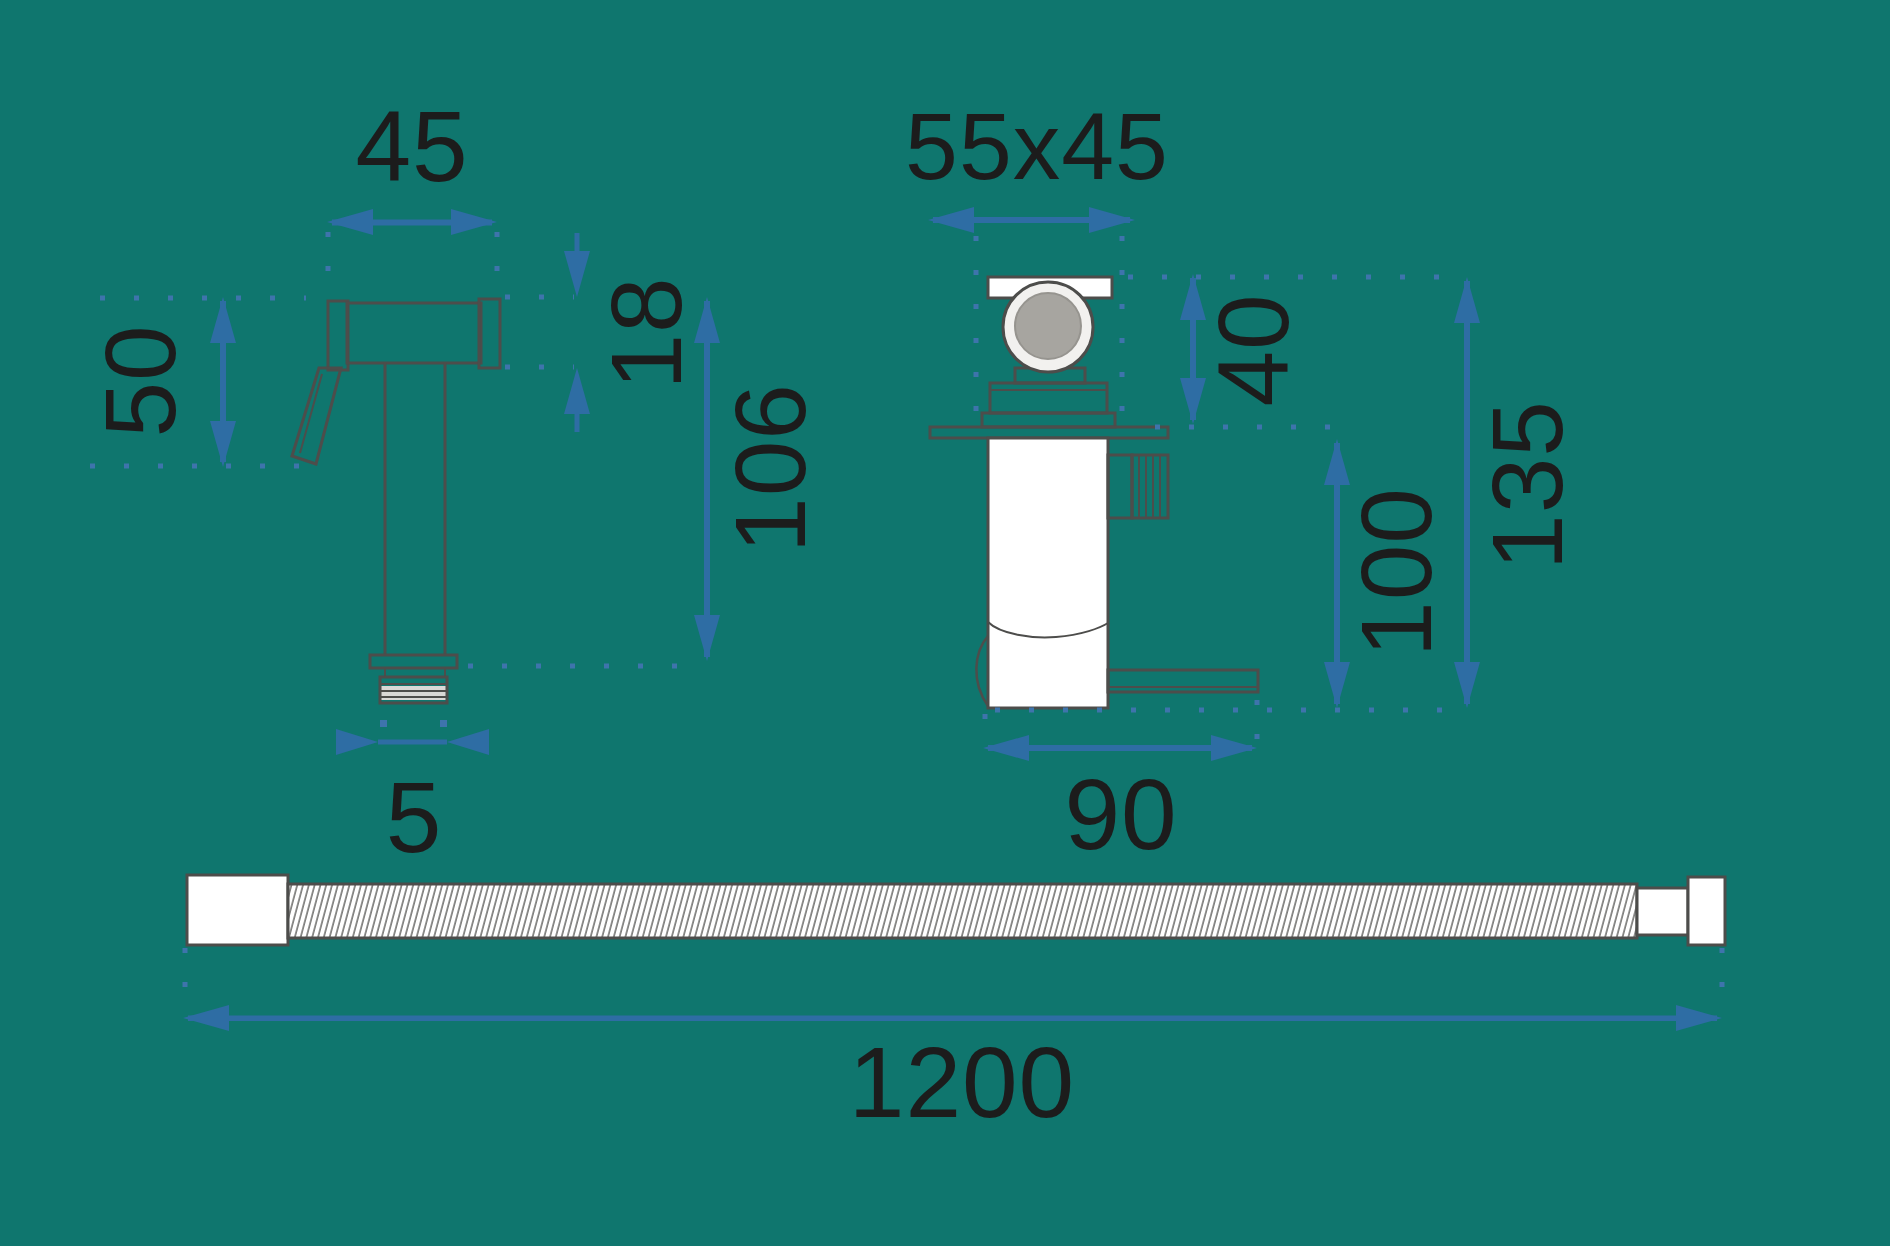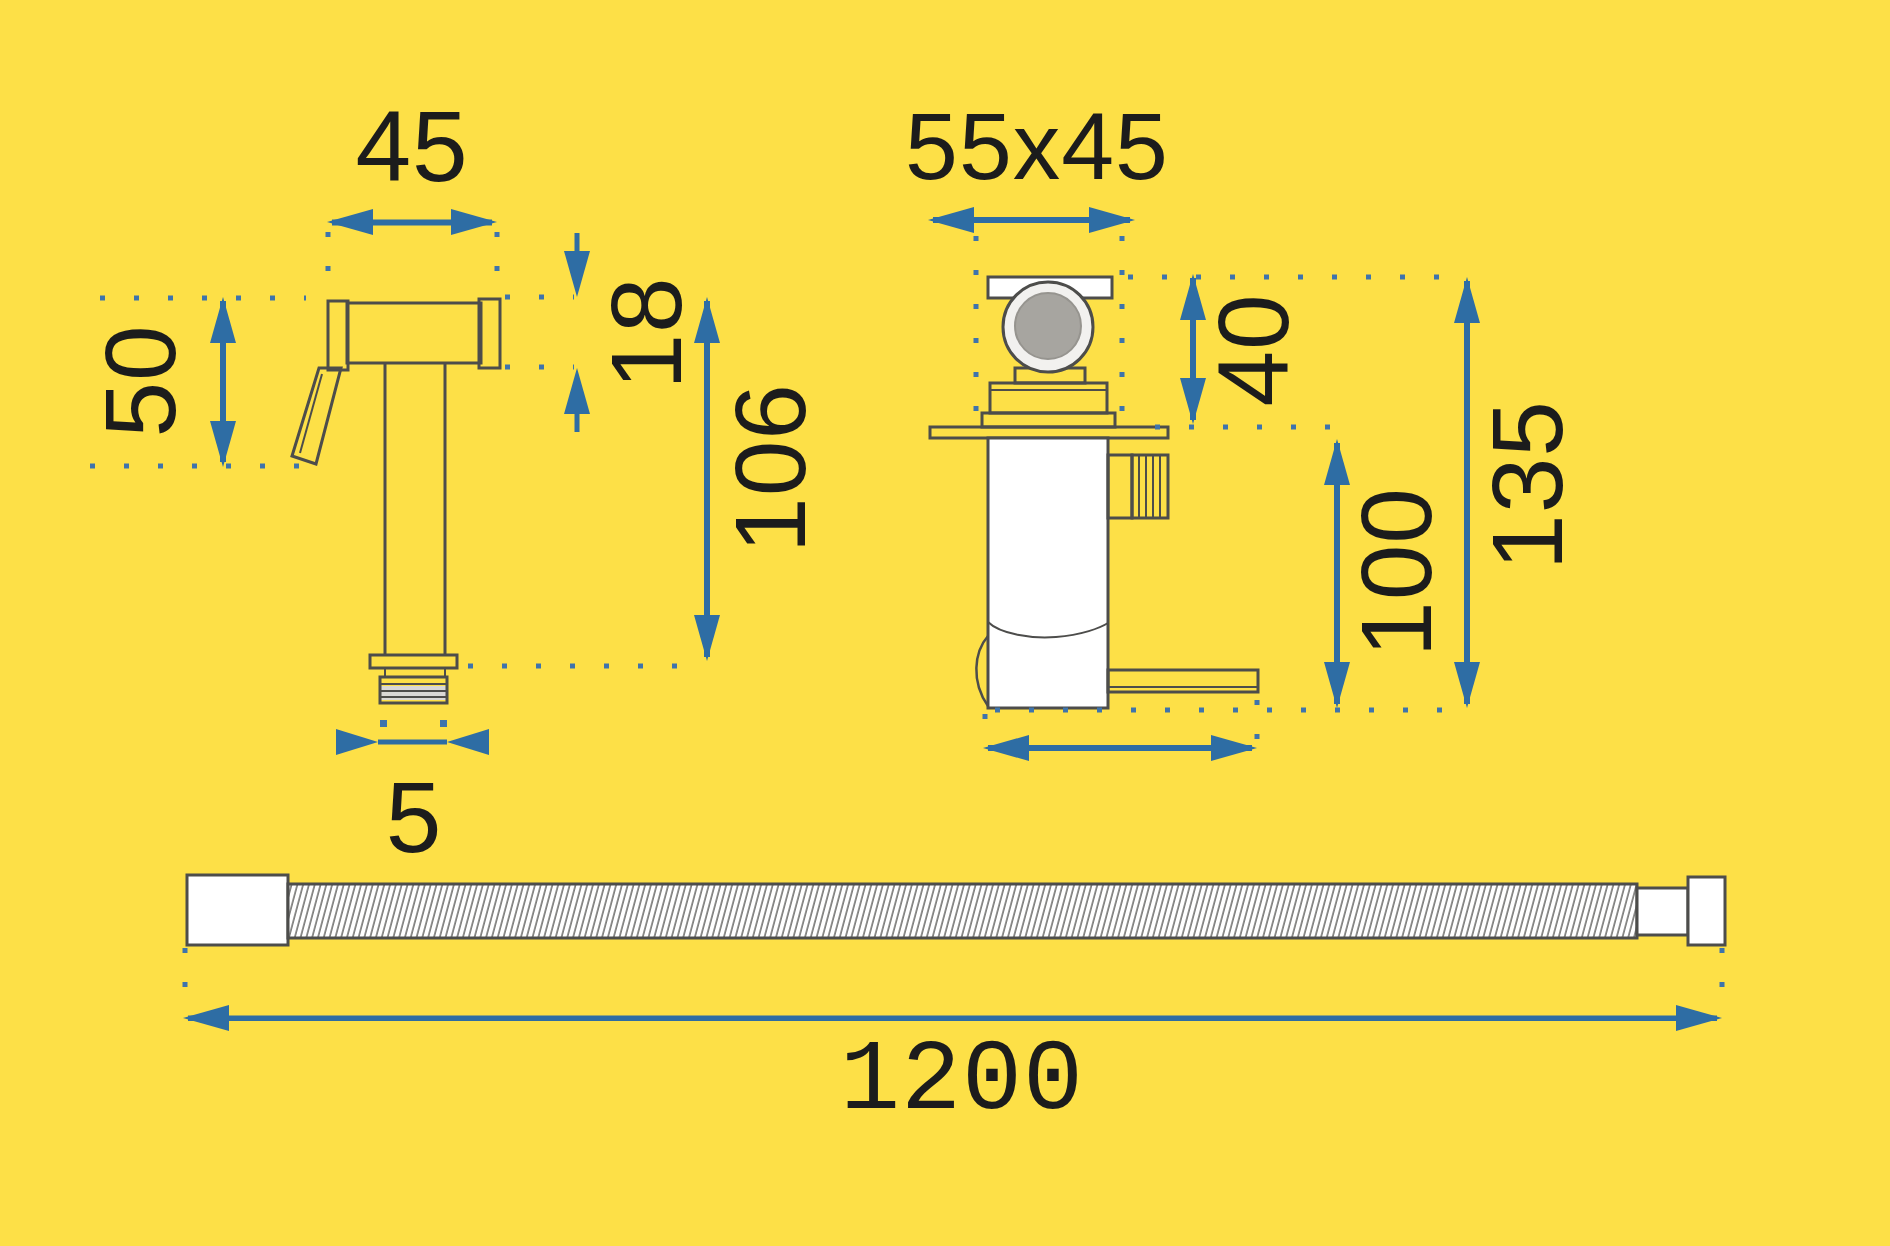--- a/index.html
+++ b/index.html
@@ -4,21 +4,21 @@
 <style>
   html, body {
     margin: 0;
     padding: 0;
     background: #ffffff;
   }
   .canvas {
     position: relative;
     width: 1890px;
     height: 1246px;
-    background: #fde047;
+    background: #0f766e;
     overflow: hidden;
     font-family: "Liberation Sans", sans-serif;
   }
   .canvas svg {
     position: absolute;
     left: 0;
     top: 0;
   }
   .lbl {
     position: absolute;
@@ -185,16 +185,17 @@
   <div class="lbl" style="left:412px; top:146px;">45</div>
   <div class="lbl rot" style="left:140px; top:381px;">50</div>
   <div class="lbl rot" style="left:646px; top:333px;">18</div>
   <div class="lbl rot" style="left:770px; top:468px;">106</div>
   <div class="lbl" style="left:414px; top:817px;">5</div>
 
   <div class="lbl mid" style="left:1037px; top:146px;">55x45</div>
   <div class="lbl rot" style="left:1253px; top:350px;">40</div>
   <div class="lbl rot" style="left:1396px; top:572px;">100</div>
   <div class="lbl rot" style="left:1527px; top:485px;">135</div>
-
-  <div class="lbl" style="left:962px; top:1082px;font-family:Liberation Mono, monospace;">1200</div>
+  <div class="lbl" style="left:1121px; top:814px;">90</div>
+
+  <div class="lbl" style="left:962px; top:1082px;">1200</div>
 
 </div>
 
 </body></html>

